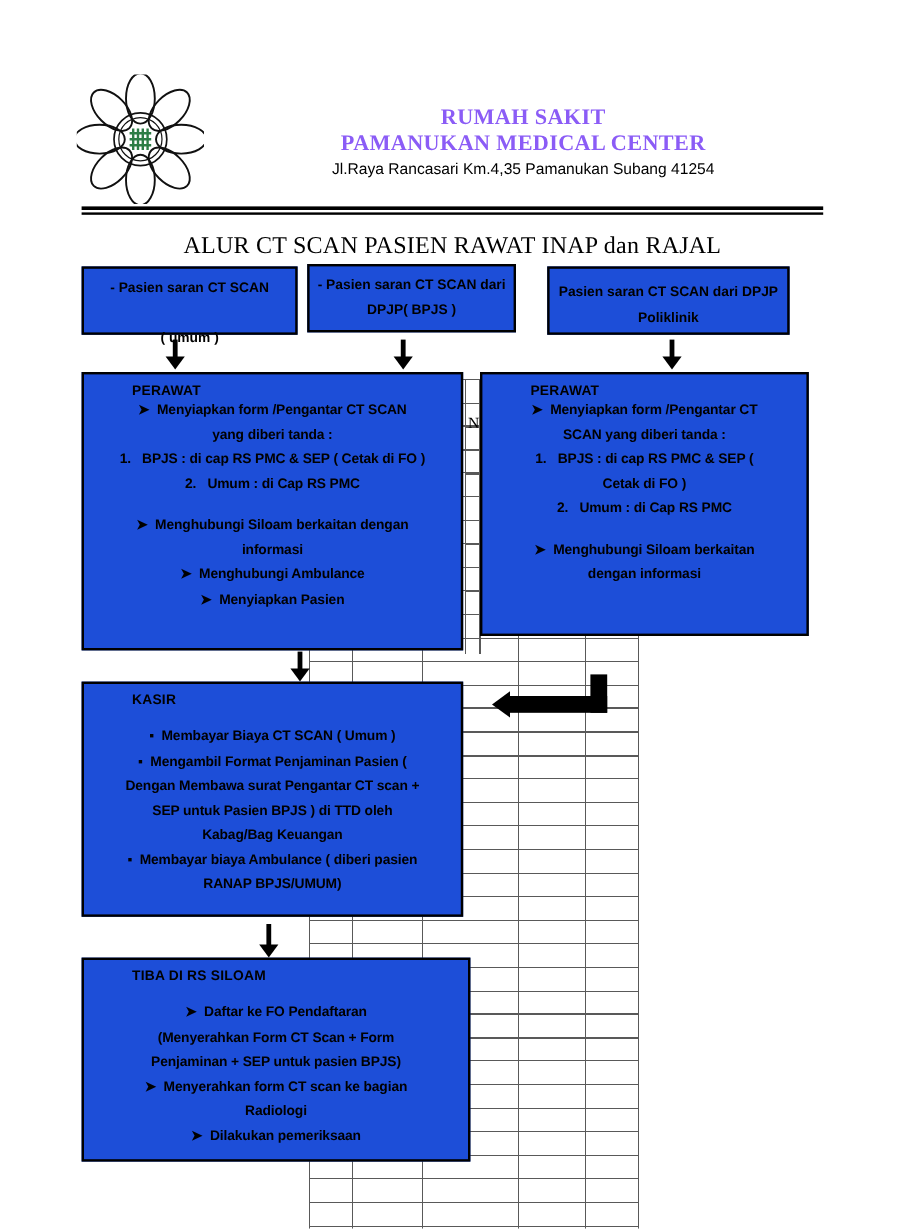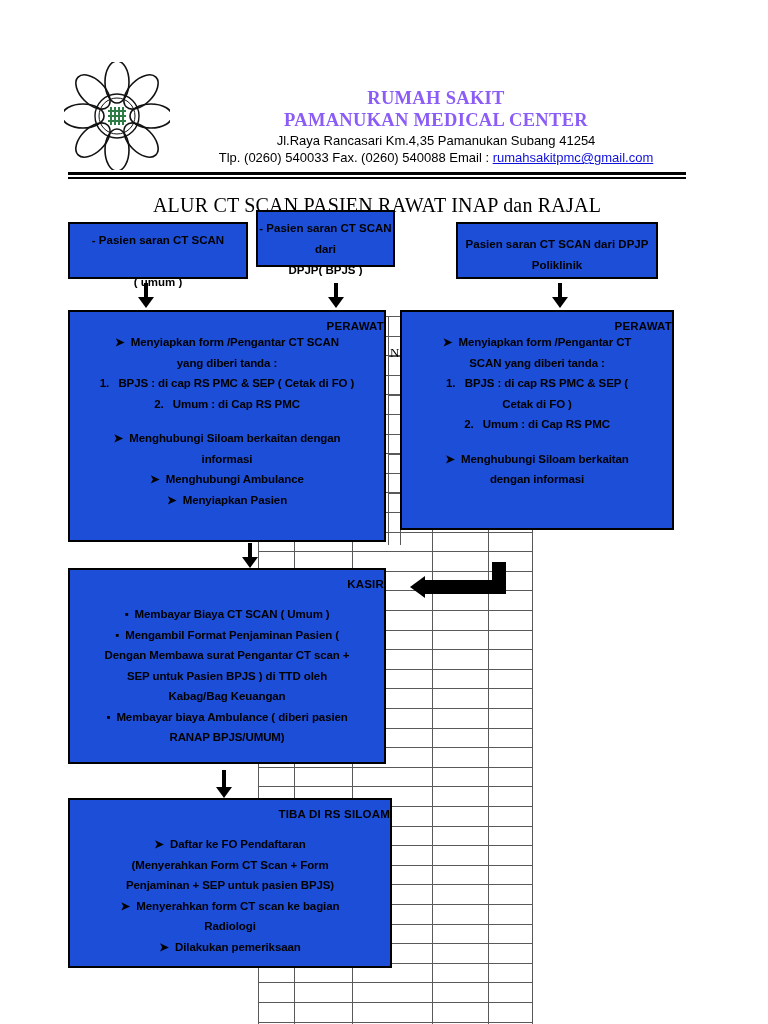--- a/index.html
+++ b/index.html
@@ -97,36 +97,36 @@
     background: #1d4ed8;
     font-family: "Liberation Sans", sans-serif;
     font-weight: bold;
     color: #000;
     text-align: center;
     z-index: 5;
   }
   .box .bx-title {
     font-size: 11.5px;
     font-weight: bold;
-    text-align: right;
+    text-align: left;
     letter-spacing: .2px;
     margin-left: 40px;
   }
   .box .bx-line {
     font-size: 11.5px;
     font-weight: bold;
     line-height: 20.5px;
     text-align: center;
     letter-spacing: -.1px;
   }
   .sp { height: 14px; }
 
   
   #box-umum   { left: 68px;  top: 222px; width: 180px; height: 57px; }
-  #box-bpjs   { left: 256px; top: 210px; width: 139px; height: 57px; }
+  #box-bpjs   { left: 256px; top: 220px; width: 174px; height: 57px; }
   #box-poli   { left: 456px; top: 222px; width: 202px; height: 57px; }
   .topbox-txt { font-size: 11.5px; font-weight: bold; line-height: 21px; }
   #box-umum   .topbox-inner { padding-top: 6px; }
   #box-bpjs   .topbox-inner { padding-top: 6px; }
   #box-poli   .topbox-inner { padding-top: 10px; }
 
   
   #box-perawat-left  { left: 68px;  top: 310px; width: 318px; height: 232px; padding-top: 8px; }
   #box-perawat-right { left: 400px; top: 310px; width: 274px; height: 220px; padding-top: 8px; }
   #box-kasir         { left: 68px;  top: 568px; width: 318px; height: 196px; padding-top: 8px; }
@@ -294,23 +294,20 @@
         <line x1="44" y1="49" x2="62" y2="49"></line>
         <line x1="44" y1="54" x2="62" y2="54"></line>
         <line x1="44" y1="59" x2="62" y2="59"></line>
       </g>
     </svg>
 
     <div class="header-text">
       <div class="hline1">RUMAH SAKIT</div>
       <div class="hline2">PAMANUKAN MEDICAL CENTER</div>
       <div class="hline3">Jl.Raya Rancasari Km.4,35 Pamanukan Subang 41254</div>
-      <div class="hline4">
-        <span>Tlp. (0260) 540033 Fax. (0260) 540088  Email : </span><a class="email" href="#">rumahsakitpmc@gmail.com</a>
-      </div>
     </div>
 
     <div class="rule-wrap">
       <div class="rule-thick"></div>
       <div class="rule-gap"></div>
       <div class="rule-thin"></div>
     </div>
   </div>
 
   <div class="doc-title">ALUR CT SCAN PASIEN RAWAT INAP dan RAJAL</div>

